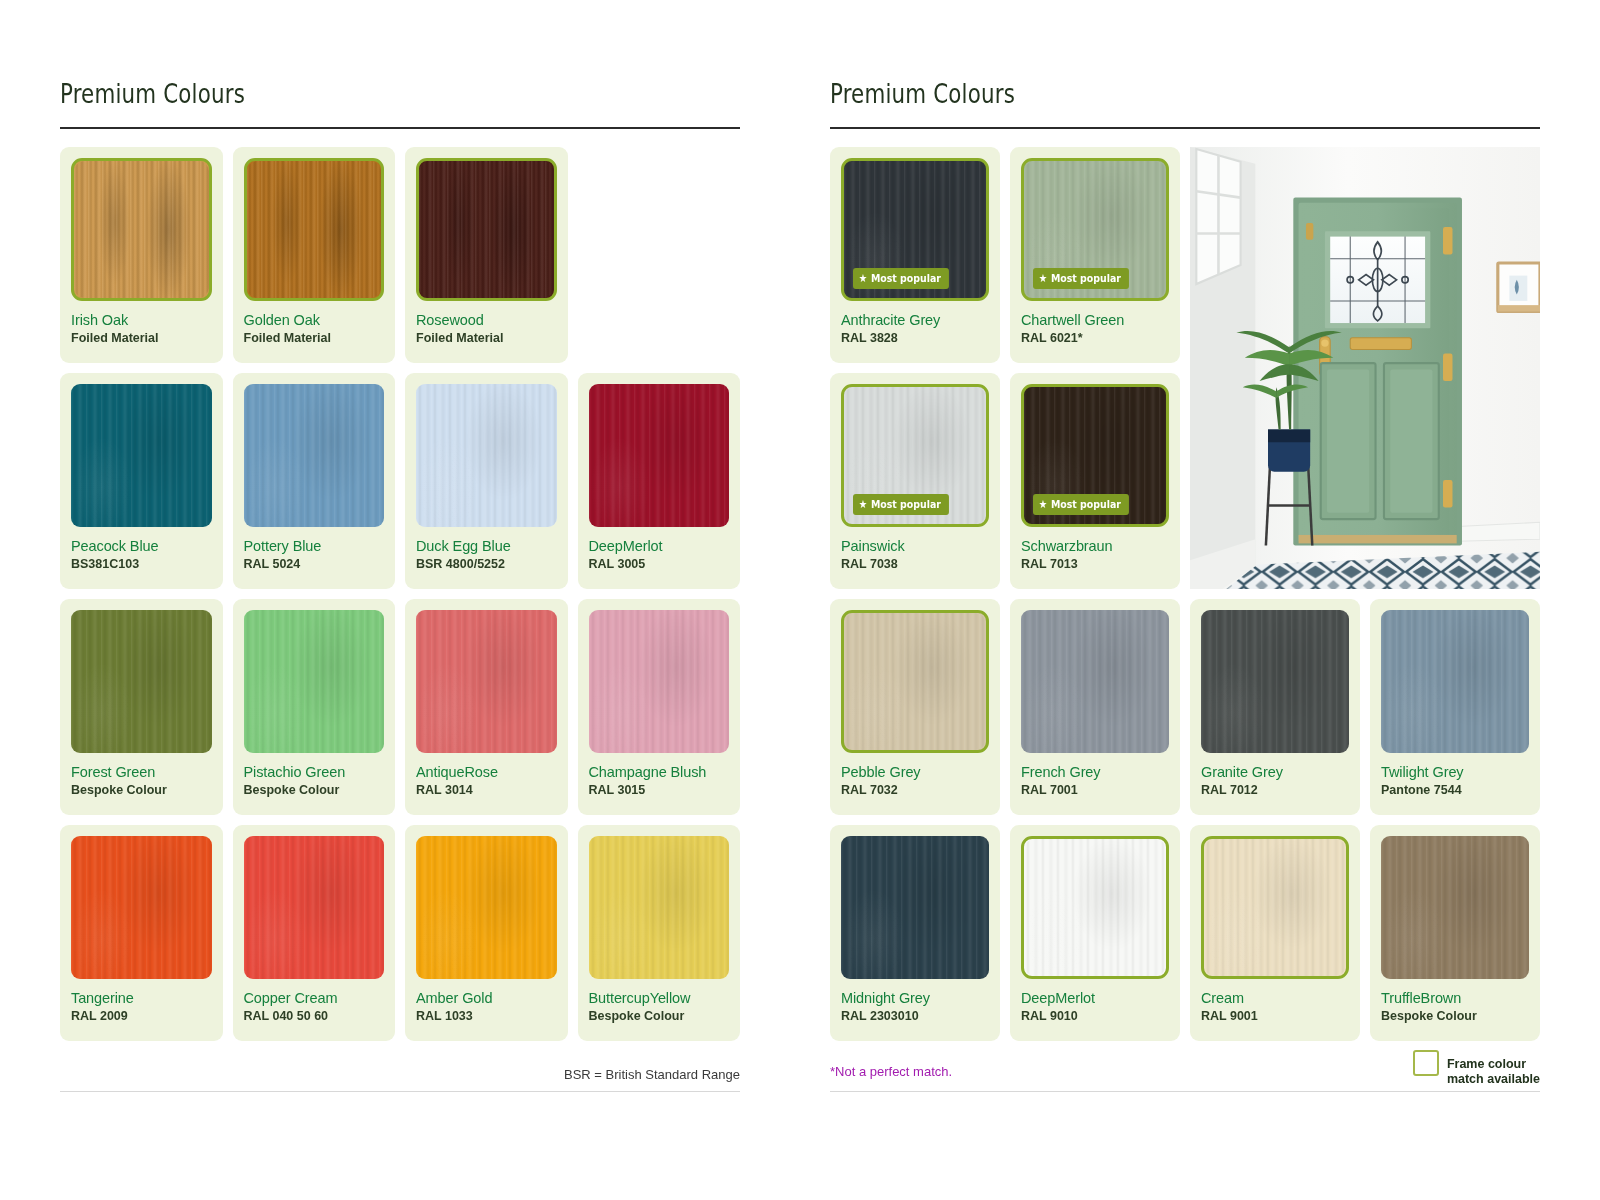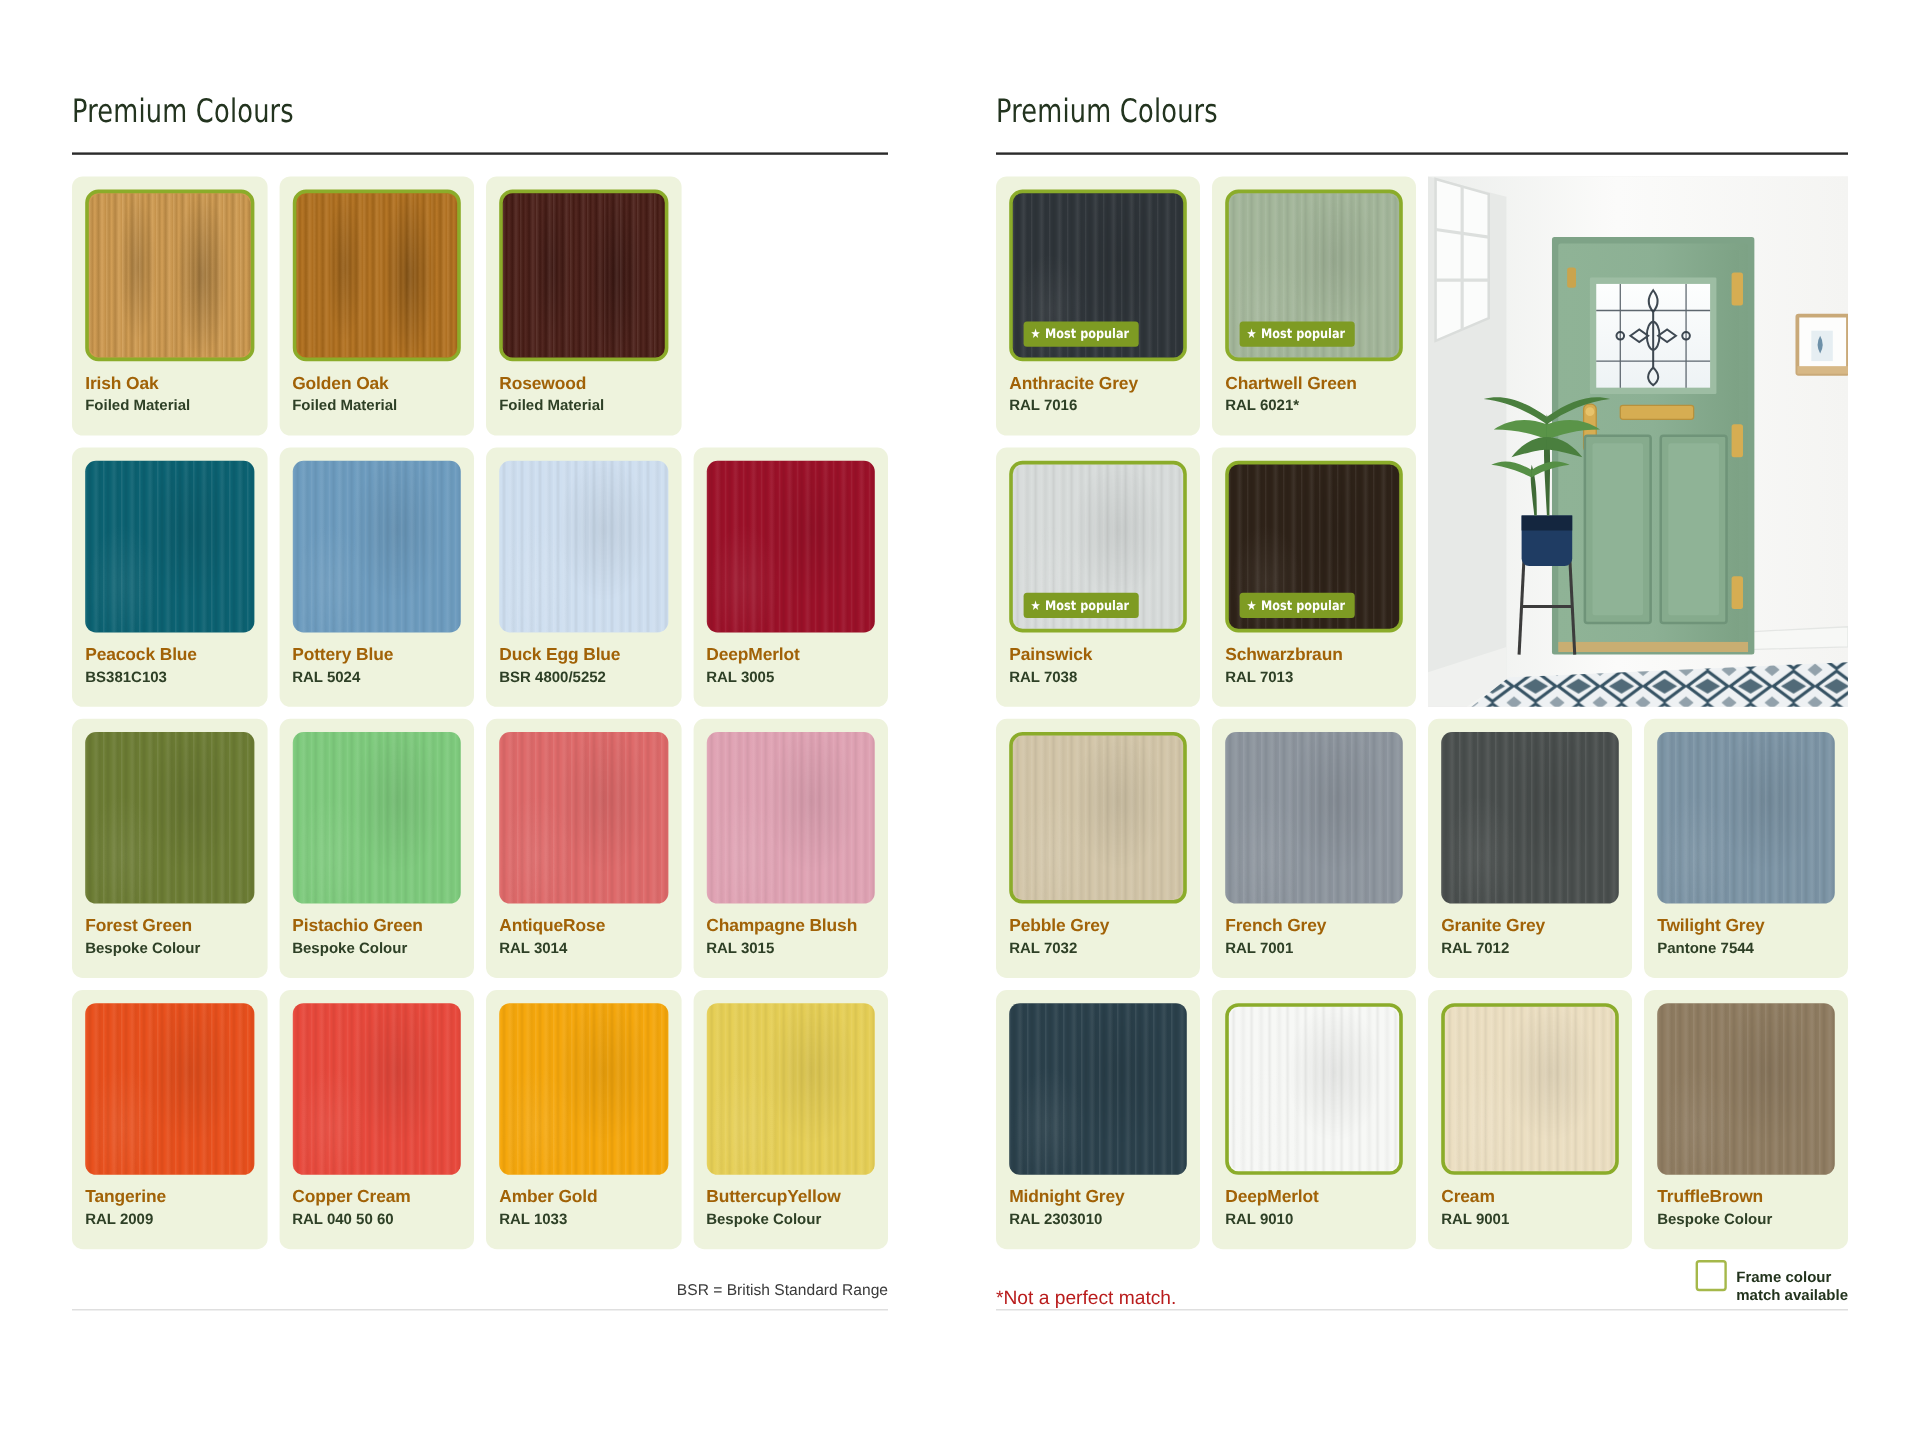--- a/index.html
+++ b/index.html
@@ -115,22 +115,22 @@
     display:flex;align-items:center;gap:4px;
     white-space:nowrap;
     transform:scaleX(0.95);
     transform-origin:left center;
   }
   .badge .star{font-size:11px;line-height:1;display:inline-block;}
 
   .sw-name{
     margin-top:11px;
     font-size:14.5px;
-    font-weight:700;
-    color:#a16207;
+    font-weight:400;
+    color:#15803d;
     line-height:1.15;
     letter-spacing:-0.1px;
   }
   .sw-code{
     margin-top:2px;
     font-size:12.5px;
     font-weight:700;
     color:#2e4026;
     line-height:1.15;
   }
@@ -158,22 +158,22 @@
     display:flex;align-items:center;gap:8px;
   }
   .frame-box{
     width:22px;height:22px;border:2px solid #a5b84a;border-radius:3px;background:#ffffff;
     flex:none;
   }
   .frame-txt{
     font-size:12.5px;font-weight:700;color:#22331d;line-height:1.15;margin-top:18px;
   }
   .star-note{
-    position:absolute;left:30px;bottom:108px;
-    font-size:16px;color:#b91c1c;
+    position:absolute;left:30px;bottom:121px;
+    font-size:13px;color:#a21caf;
   }
   .bsr-note{
     position:absolute;right:60px;bottom:118px;
     font-size:13px;color:#3a3a3a;
   }
 </style>
 </head>
 <body>
 
 <div class="page">
@@ -299,21 +299,21 @@
     <div class="grid" id="grid-right">
         <div class="swatch-card">
           <div class="chip bordered" style="background: rgb(47, 53, 58);">
             <div class="tex grain"></div>
             <div class="badge">
               <span class="star">★</span>
               <span>Most popular</span>
             </div>
           </div>
           <div class="sw-name">Anthracite Grey</div>
-          <div class="sw-code">RAL 7016</div>
+          <div class="sw-code">RAL 3828</div>
         </div>
         <div class="swatch-card">
           <div class="chip bordered" style="background: rgb(163, 182, 154);">
             <div class="tex grain"></div>
             <div class="badge">
               <span class="star">★</span>
               <span>Most popular</span>
             </div>
           </div>
           <div class="sw-name">Chartwell Green</div>

